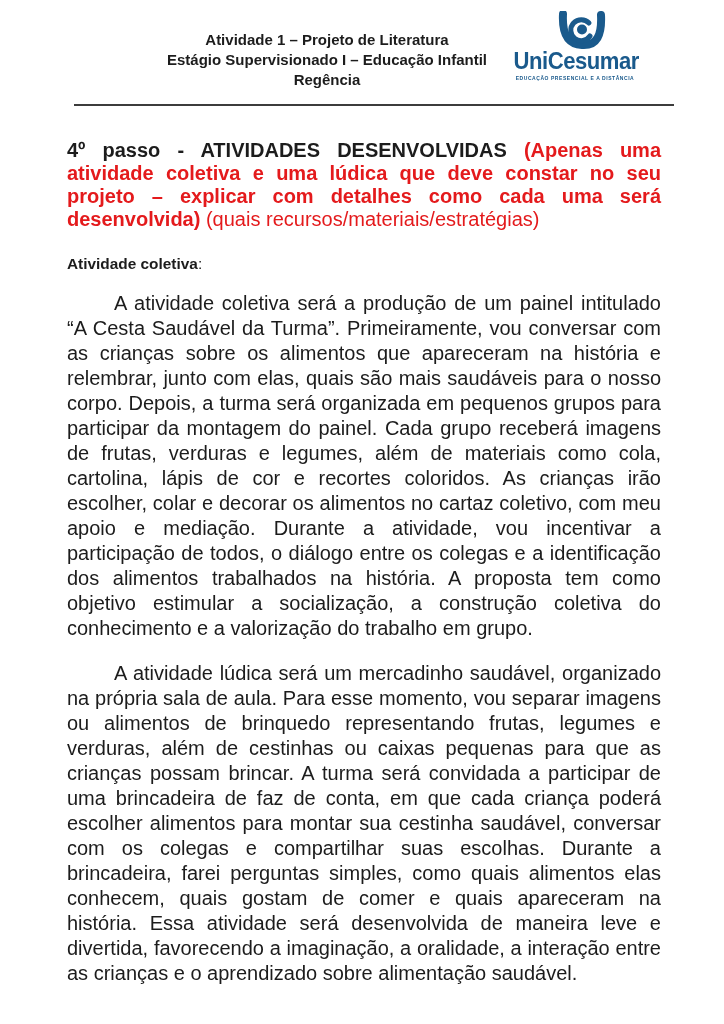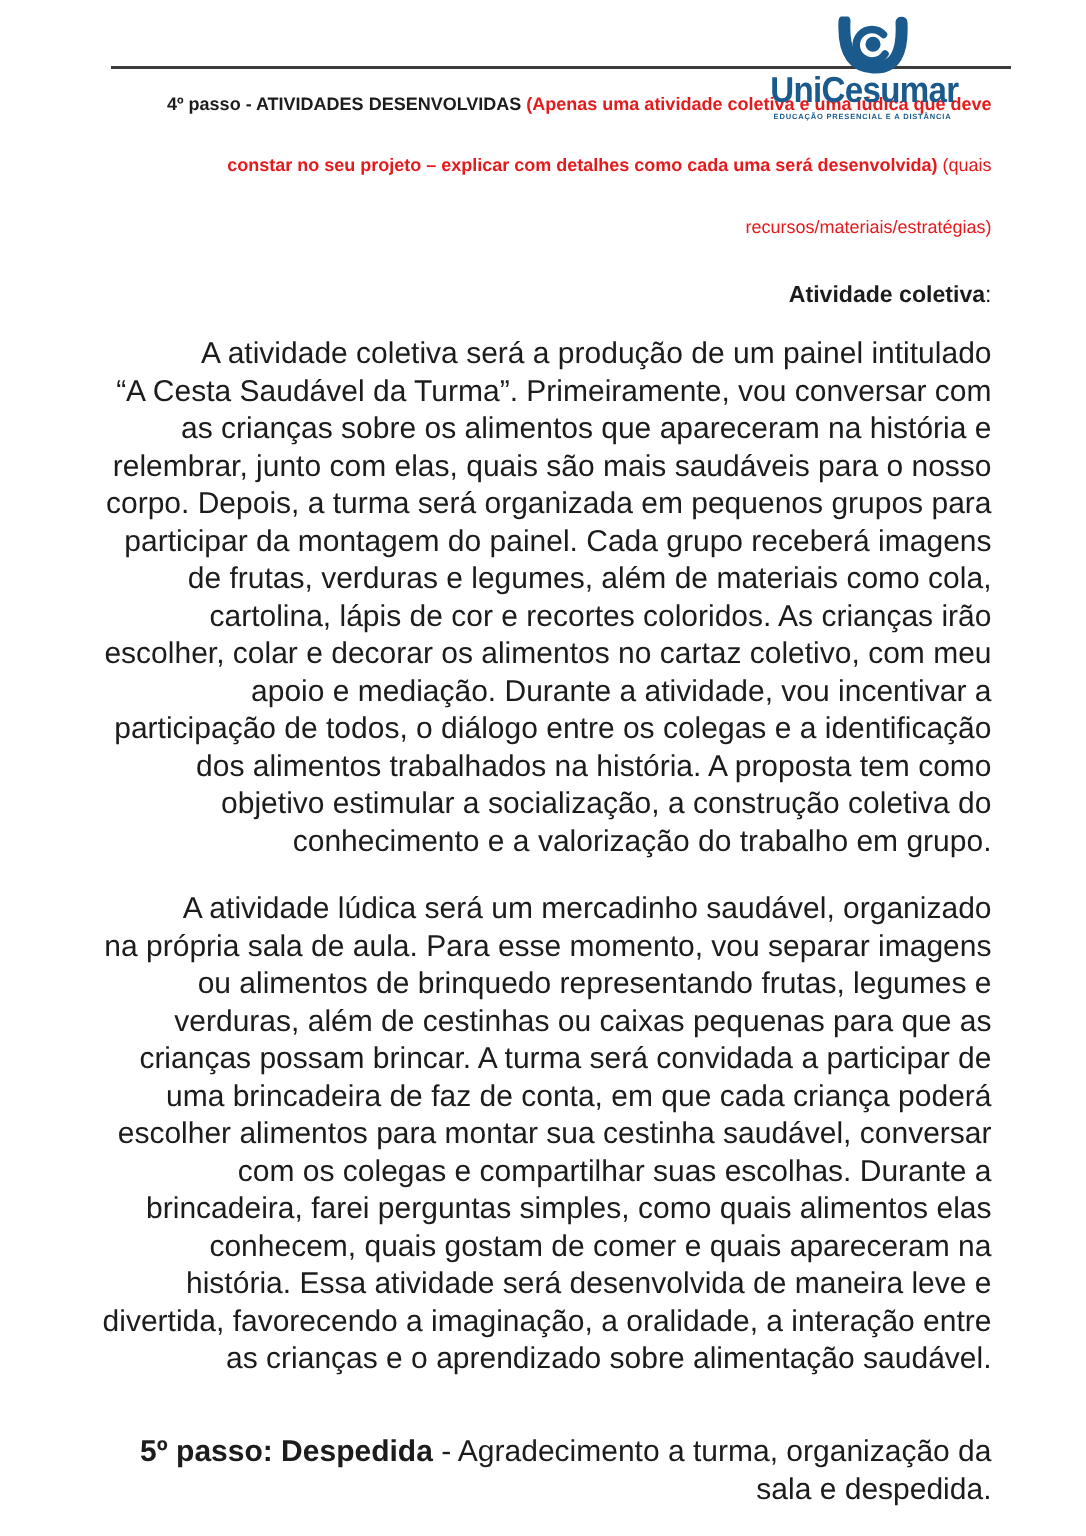--- a/index.html
+++ b/index.html
@@ -56,27 +56,27 @@
   }
   .header-divider {
     margin: 14px 0 0 74px;
     width: 600px;
     border-top: 2px solid #3c3c3c;
     height: 0;
   }
 
   
   .content { padding: 0 63px 0 67px; }
-  .content .block { width: 594px; text-align: right; }
+  .content .block { width: 594px; }
 
   .step4-heading {
-    margin-top: 3px;
-    font-size: 12px;
+    margin-top: 33px;
+    font-size: 20px;
     font-weight: bold;
-    line-height: 41px;
+    line-height: 23px;
     text-align: justify;
   }
   .red-bold  { color: #e41a1c; font-weight: bold; }
   .red-reg   { color: #e41a1c; font-weight: normal; }
   .black-bold{ color: #1c1c1c; font-weight: bold; }
 
   .section-heading {
     font-size: 15.4px;
     line-height: 25px;
     color: #1c1c1c;
@@ -105,20 +105,25 @@
     margin-top: 3px;
     text-align-last: justify;
   }
 </style>
 </head>
 <body>
 
 <div class="page">
 
   <div class="header-row">
+    <div class="header-titles">
+      <div>Atividade 1 – Projeto de Literatura</div>
+      <div>Estágio Supervisionado I – Educação Infantil</div>
+      <div>Regência</div>
+    </div>
 
     <div class="logo">
       <div class="logo-icon-wrap">
         <svg width="58" height="39" viewBox="0 0 58 39" style="margin-left:14px;">
           <g fill="none" stroke="#1a5a8c" stroke-linecap="round">
             <path d="M10,3 C9,22 14,33 29,34 C44,35 49,24 48,4" stroke-width="8"></path>
             <path d="M36,12 A10.5,10.5 0 1 0 37,25" stroke-width="5"></path>
           </g>
           <circle cx="29" cy="18.5" r="5" fill="#1a5a8c"></circle>
         </svg>

